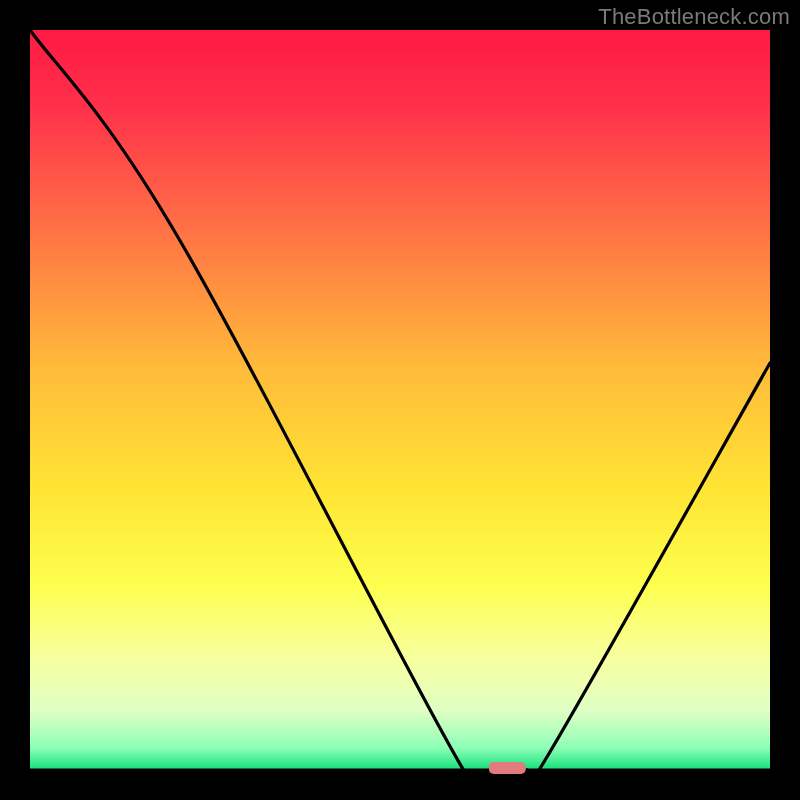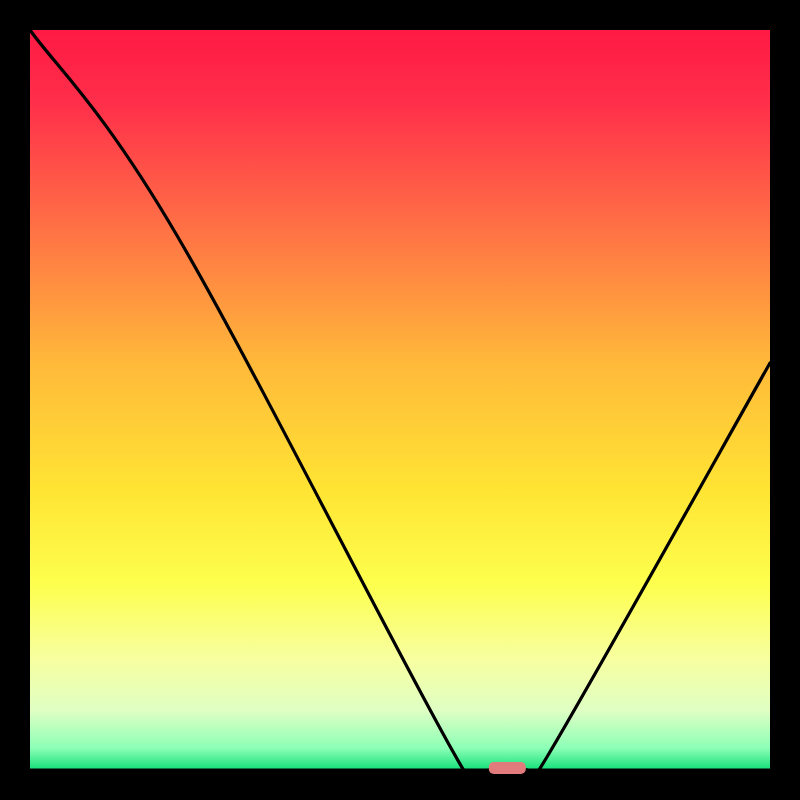--- a/index.html
+++ b/index.html
@@ -30,20 +30,21 @@
   svg {
     position: absolute;
     top: 0;
     left: 0;
   }
 </style>
 </head>
 <body>
 
 <div class="frame">
+  <div class="watermark">TheBottleneck.com</div>
 
   <svg id="chart-svg" width="800" height="800" viewBox="0 0 800 800">
     <defs>
       <linearGradient id="bg-grad" x1="0" y1="0" x2="0" y2="1">
           <stop offset="0%" stop-color="#ff1a44"></stop>
           <stop offset="10%" stop-color="#ff2f4a"></stop>
           <stop offset="25%" stop-color="#ff6a46"></stop>
           <stop offset="45%" stop-color="#ffb93a"></stop>
           <stop offset="62%" stop-color="#ffe433"></stop>
           <stop offset="75%" stop-color="#fdff4e"></stop>

